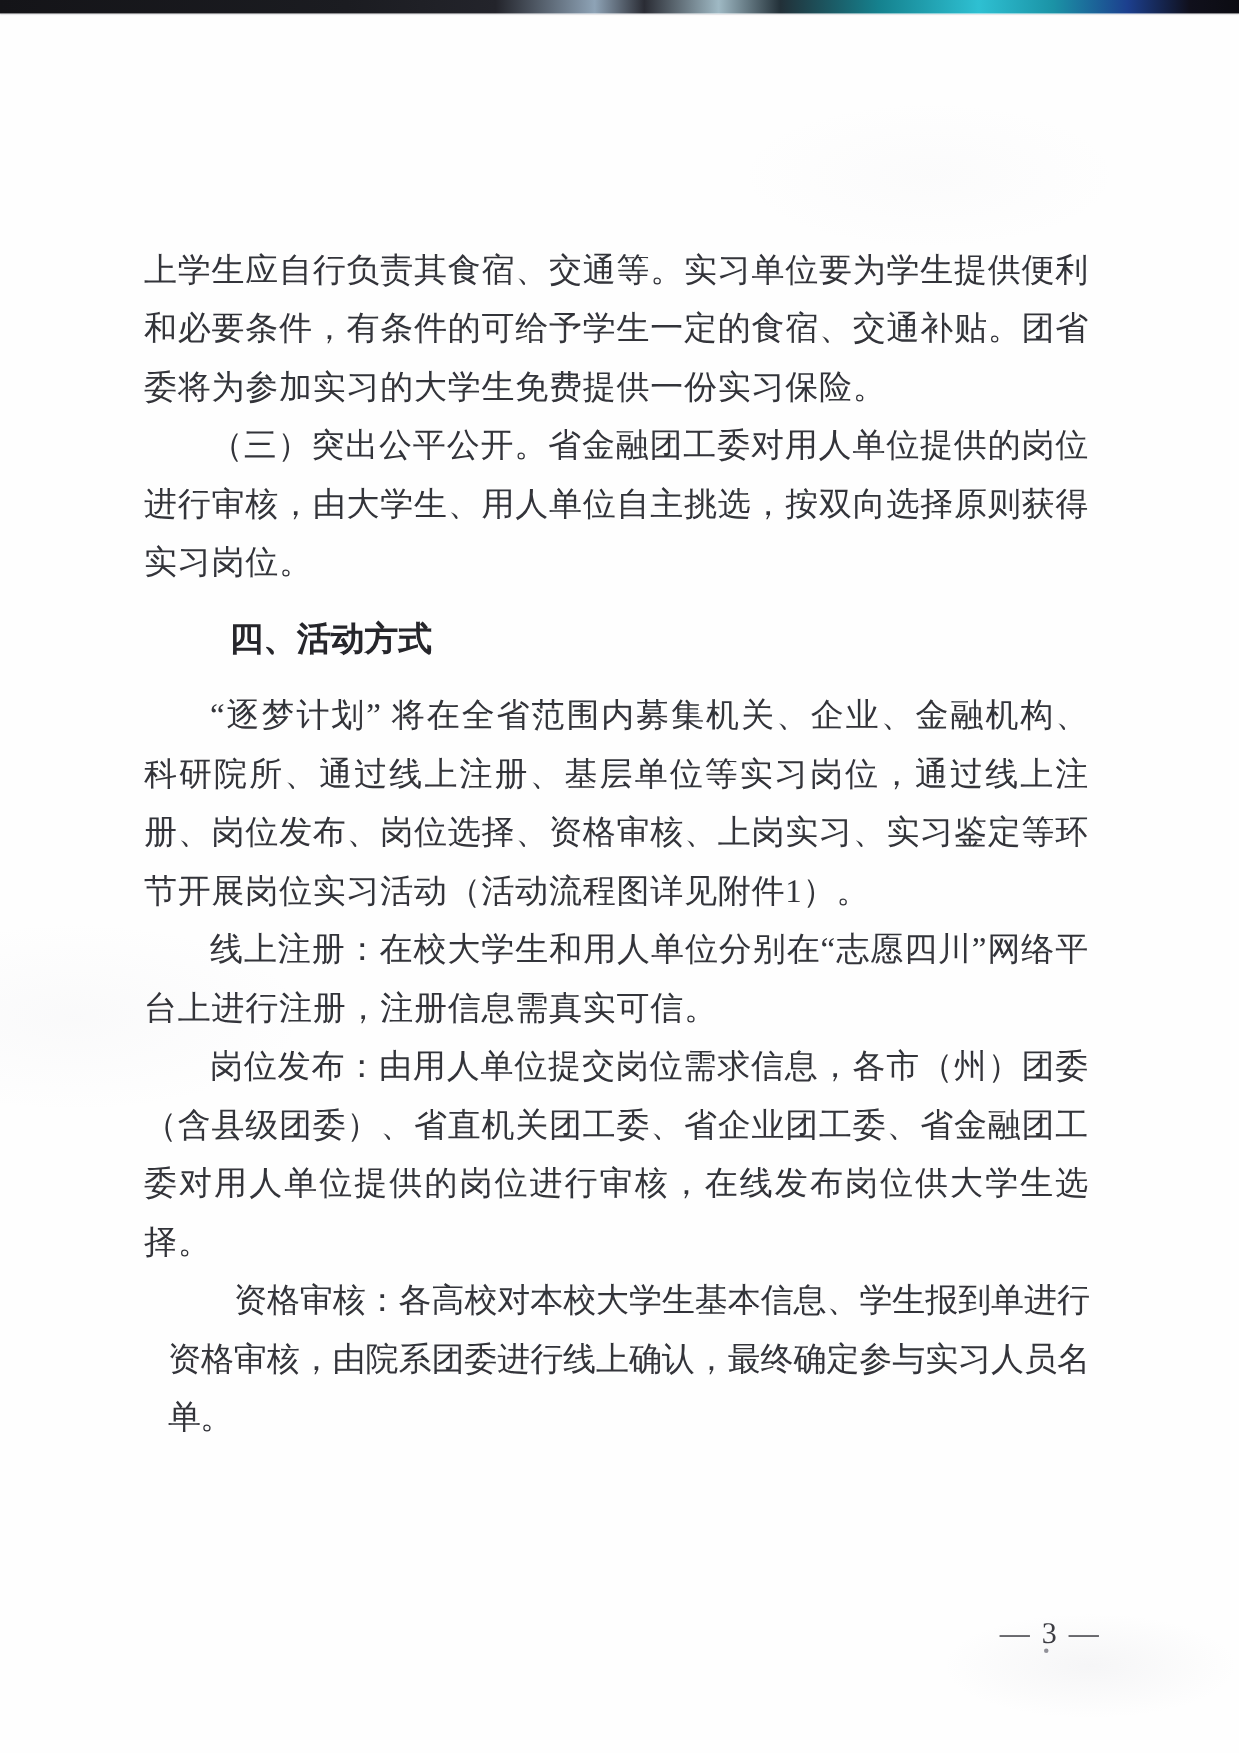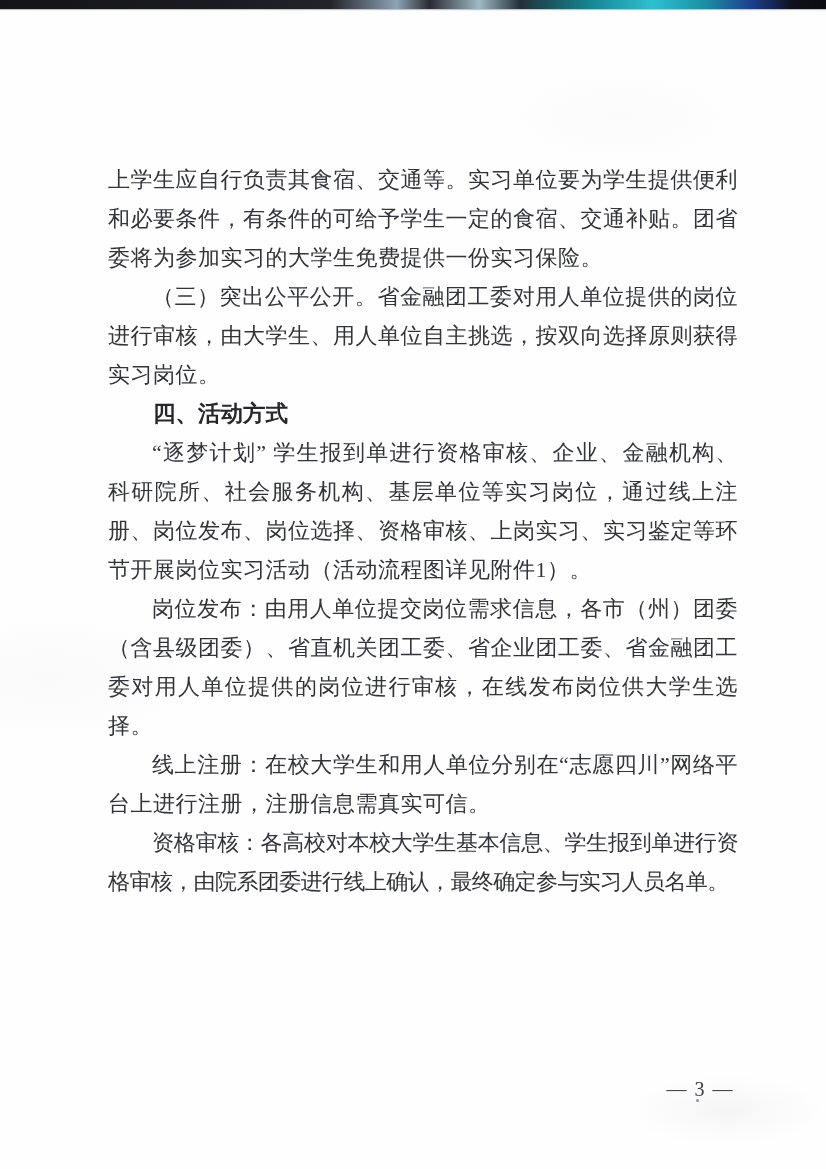--- a/index.html
+++ b/index.html
@@ -18,34 +18,34 @@
     position:absolute;top:0;left:0;width:826px;height:9px;
     background:linear-gradient(90deg,
       #141418 0%, #1b1c21 28%, #23242b 40%,
       #8ea3b6 48%, #2a2c34 52%,
       #9fb9c4 58%, #223038 63%,
       #15828f 71%, #2ec0d2 79%, #1b93a6 85%,
       #1c3f8e 91%, #10101c 96%, #0c0c12 100%);
     box-shadow:0 1px 1px rgba(20,20,30,0.25);
   }
   .content{
-    position:absolute;left:108px;top:160px;width:630px;
+    position:absolute;left:96px;top:160px;width:630px;
   }
   .body-p{
     margin:0;
     font-size:22px;line-height:39px;
     color:#33343a;
     text-align:justify;
     text-justify:inter-ideograph;
     letter-spacing:0.5px;
   }
   .indent{text-indent:2em;}
-  .tight{letter-spacing:-0.6px;}
+  .tight{letter-spacing:-0.6px;margin-left:16px;}
   .heading{
-    margin:0;
+    margin:12px;
     font-size:22.5px;line-height:39px;
     font-weight:700;
     font-family:"Liberation Sans","DejaVu Sans",sans-serif;
     color:#26262b;
     text-indent:2em;
     text-align:left;
   }
   .page-number{
     position:absolute;top:1078px;left:0;width:734px;
     text-align:right;
@@ -62,23 +62,23 @@
 <body>
 
 <div class="page">
 
   <div class="scan-band"></div>
 
   <div class="content">
     <p class="body-p">上学生应自行负责其食宿、交通等。实习单位要为学生提供便利和必要条件，有条件的可给予学生一定的食宿、交通补贴。团省委将为参加实习的大学生免费提供一份实习保险。</p>
     <p class="body-p indent">（三）突出公平公开。省金融团工委对用人单位提供的岗位进行审核，由大学生、用人单位自主挑选，按双向选择原则获得实习岗位。</p>
     <p class="heading">四、活动方式</p>
-    <p class="body-p indent">“逐梦计划” 学生报到单进行资格审核、企业、金融机构、科研院所、社会服务机构、基层单位等实习岗位，通过线上注册、岗位发布、岗位选择、资格审核、上岗实习、实习鉴定等环节开展岗位实习活动（活动流程图详见附件1）。</p>
+    <p class="body-p indent">“逐梦计划” 将在全省范围内募集机关、企业、金融机构、科研院所、通过线上注册、基层单位等实习岗位，通过线上注册、岗位发布、岗位选择、资格审核、上岗实习、实习鉴定等环节开展岗位实习活动（活动流程图详见附件1）。</p>
+    <p class="body-p indent">线上注册：在校大学生和用人单位分别在“志愿四川”网络平台上进行注册，注册信息需真实可信。</p>
     <p class="body-p indent">岗位发布：由用人单位提交岗位需求信息，各市（州）团委（含县级团委）、省直机关团工委、省企业团工委、省金融团工委对用人单位提供的岗位进行审核，在线发布岗位供大学生选择。</p>
-    <p class="body-p indent">线上注册：在校大学生和用人单位分别在“志愿四川”网络平台上进行注册，注册信息需真实可信。</p>
     <p class="body-p indent tight">资格审核：各高校对本校大学生基本信息、学生报到单进行资格审核，由院系团委进行线上确认，最终确定参与实习人员名单。</p>
   </div>
 
   <div class="page-number">— 3 —</div>
 
   <div class="speck"></div>
 
 </div>
 
 </body></html>

